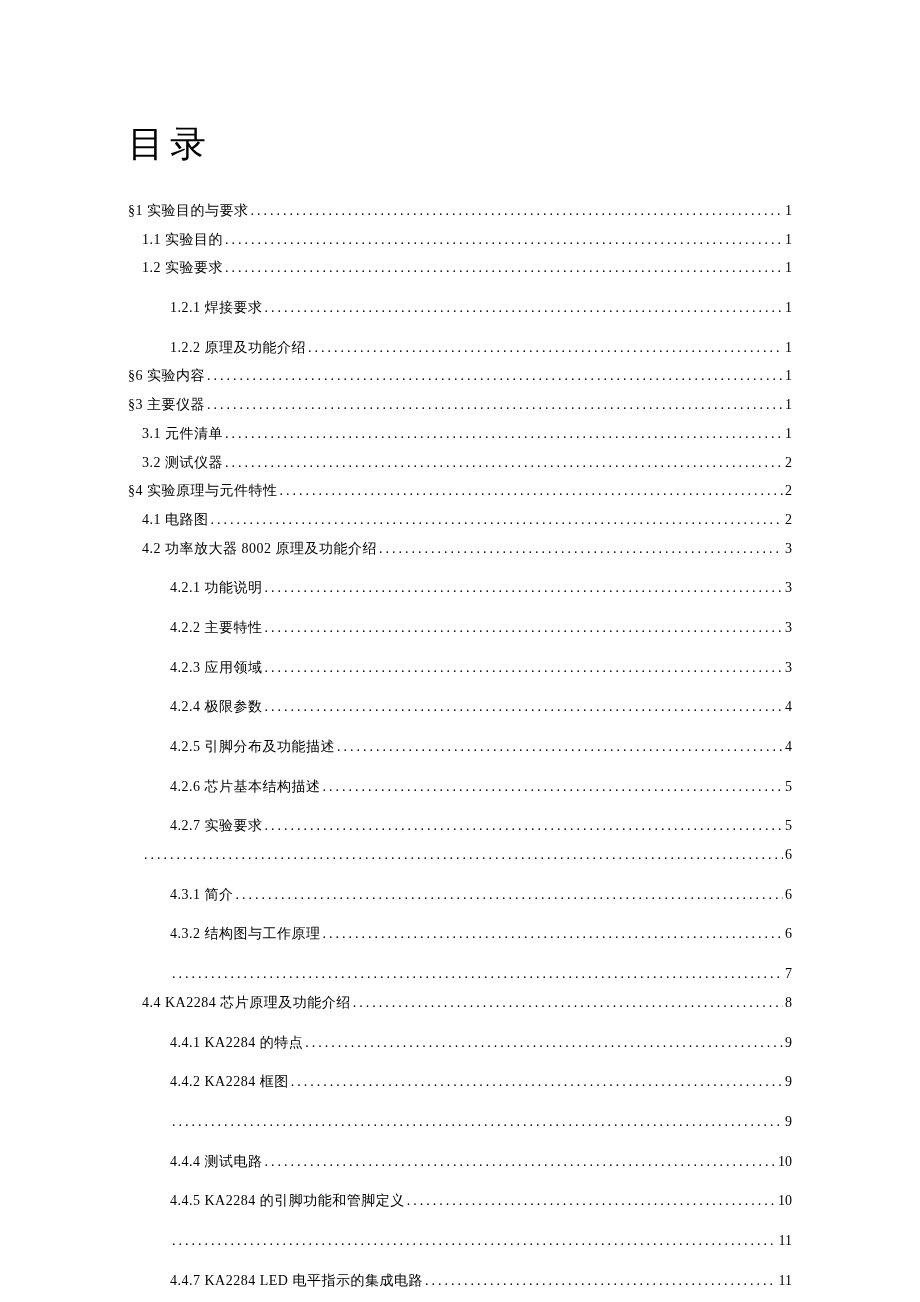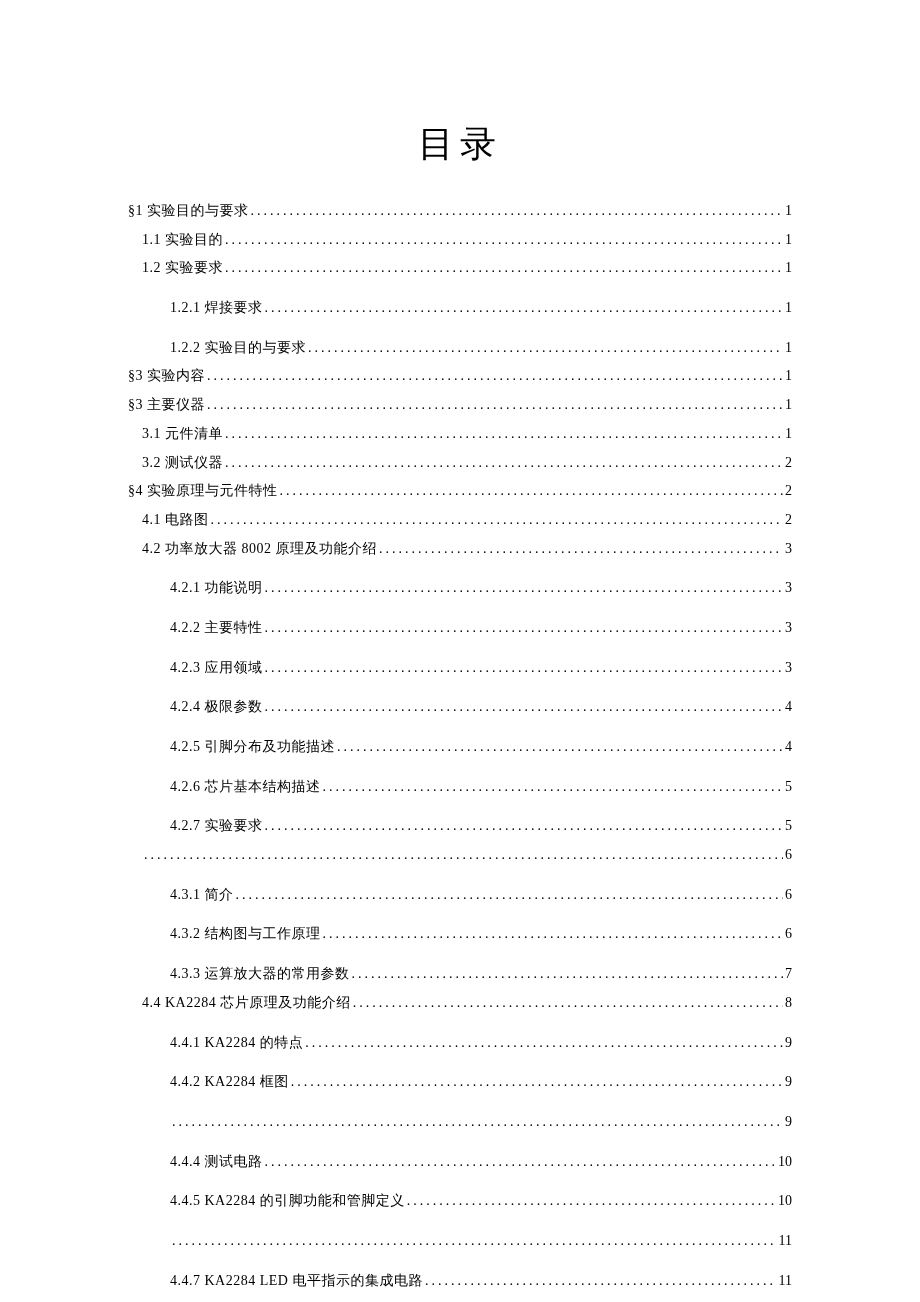--- a/index.html
+++ b/index.html
@@ -7,21 +7,21 @@
       background: #fff;
       font-family: "SimSun", "宋体", serif;
       width: 920px;
       height: 1302px;
       position: relative;
     }
     .page {
       padding: 120px 128px 0 128px;
     }
     .title {
-      text-align: center;
+      text-align: left;
       font-size: 36px;
       font-weight: normal;
       margin-bottom: 28px;
       letter-spacing: 6px;
     }
     .toc-line {
       display: flex;
       align-items: flex-end;
       font-size: 14px;
       line-height: 2.05;
@@ -70,26 +70,26 @@
         <span class="toc-label">1.2 实验要求</span>
         <span class="toc-dots"></span>
         <span class="toc-page">1</span>
       </div>
       <div class="toc-line indent-2">
         <span class="toc-label">1.2.1 焊接要求</span>
         <span class="toc-dots"></span>
         <span class="toc-page">1</span>
       </div>
       <div class="toc-line indent-2">
-        <span class="toc-label">1.2.2 实验目的与要求</span>
-        <span class="toc-dots"></span>
-        <span class="toc-page">1</span>
-      </div>
-      <div class="toc-line indent-0">
-        <span class="toc-label">§3 实验内容</span>
+        <span class="toc-label">1.2.2 原理及功能介绍</span>
+        <span class="toc-dots"></span>
+        <span class="toc-page">1</span>
+      </div>
+      <div class="toc-line indent-0">
+        <span class="toc-label">§6 实验内容</span>
         <span class="toc-dots"></span>
         <span class="toc-page">1</span>
       </div>
       <div class="toc-line indent-0">
         <span class="toc-label">§3 主要仪器</span>
         <span class="toc-dots"></span>
         <span class="toc-page">1</span>
       </div>
       <div class="toc-line indent-1">
         <span class="toc-label">3.1 元件清单</span>
@@ -159,21 +159,20 @@
         <span class="toc-label">4.3.1 简介</span>
         <span class="toc-dots"></span>
         <span class="toc-page">6</span>
       </div>
       <div class="toc-line indent-2">
         <span class="toc-label">4.3.2 结构图与工作原理</span>
         <span class="toc-dots"></span>
         <span class="toc-page">6</span>
       </div>
       <div class="toc-line indent-2">
-        <span class="toc-label">4.3.3 运算放大器的常用参数</span>
         <span class="toc-dots"></span>
         <span class="toc-page">7</span>
       </div>
       <div class="toc-line indent-1">
         <span class="toc-label">4.4 KA2284 芯片原理及功能介绍</span>
         <span class="toc-dots"></span>
         <span class="toc-page">8</span>
       </div>
       <div class="toc-line indent-2">
         <span class="toc-label">4.4.1 KA2284 的特点</span>

